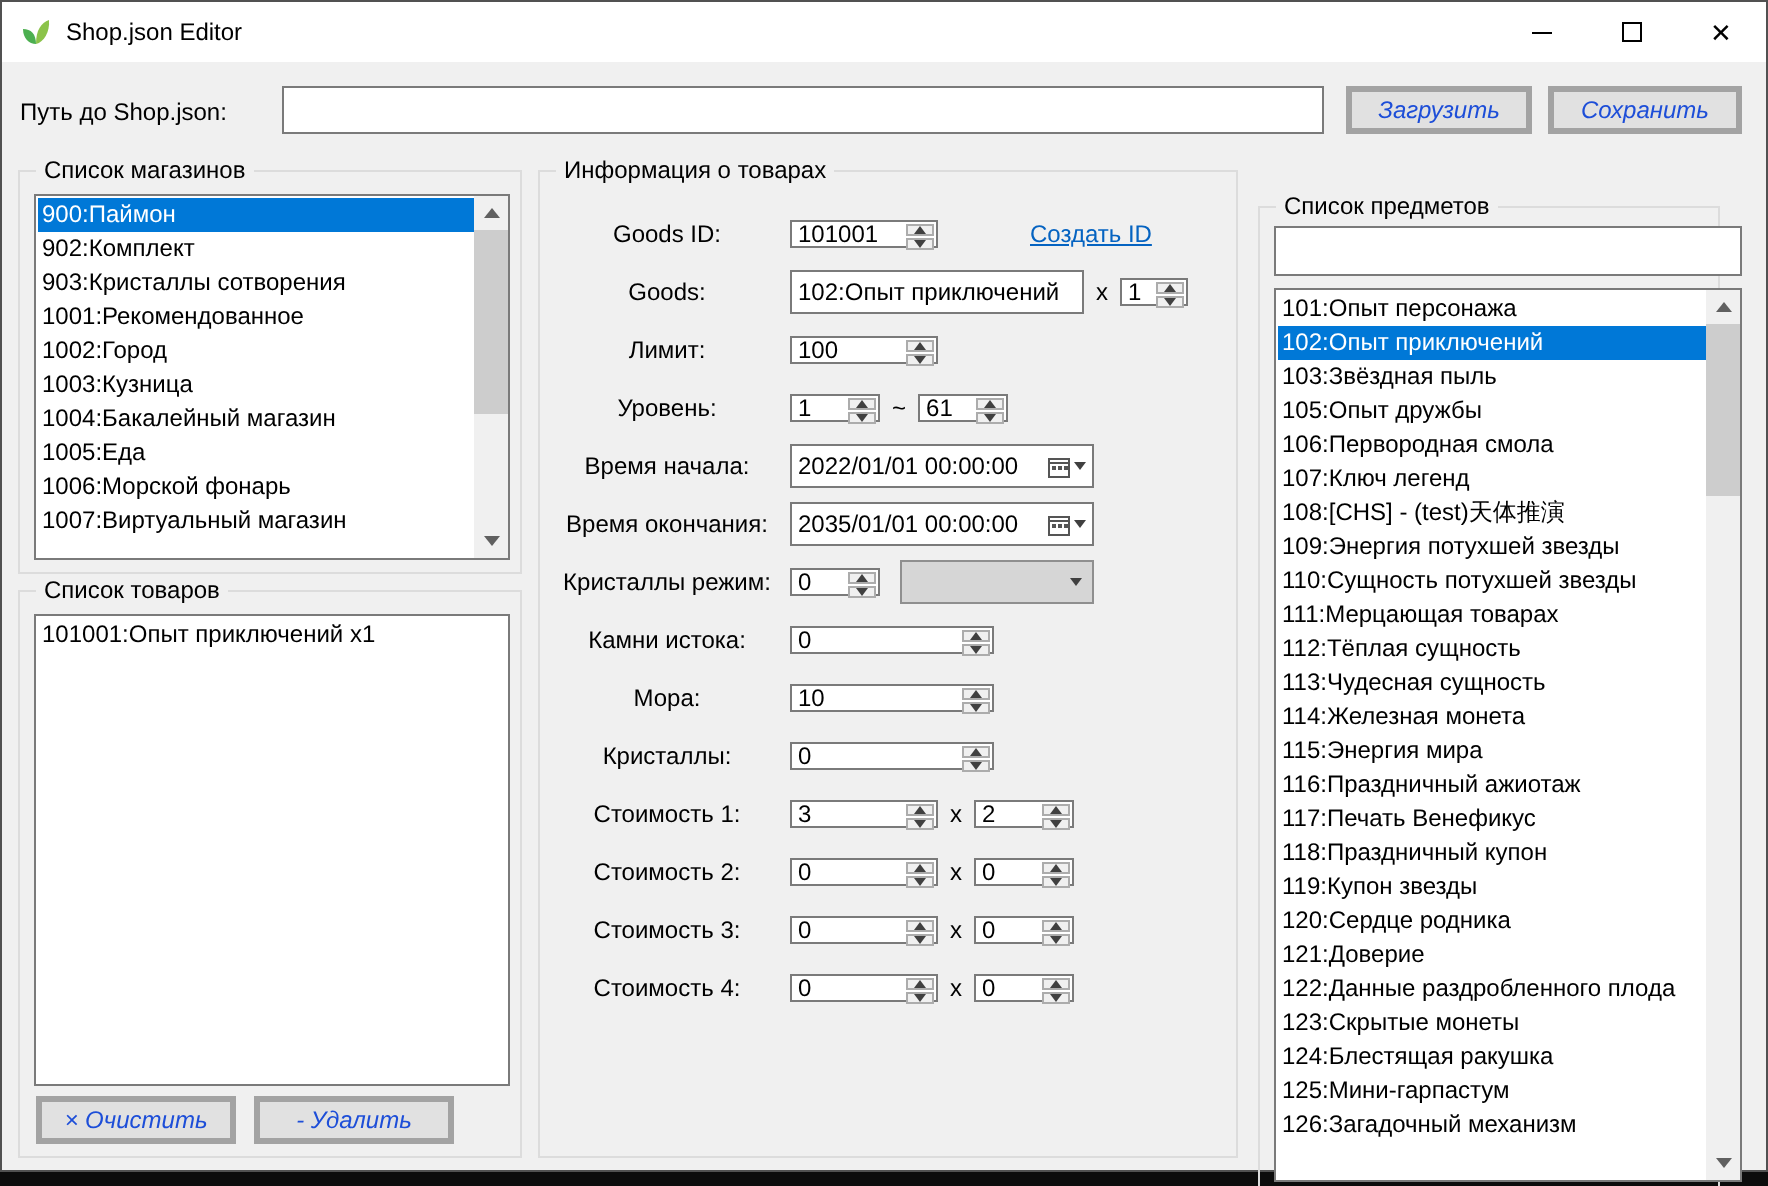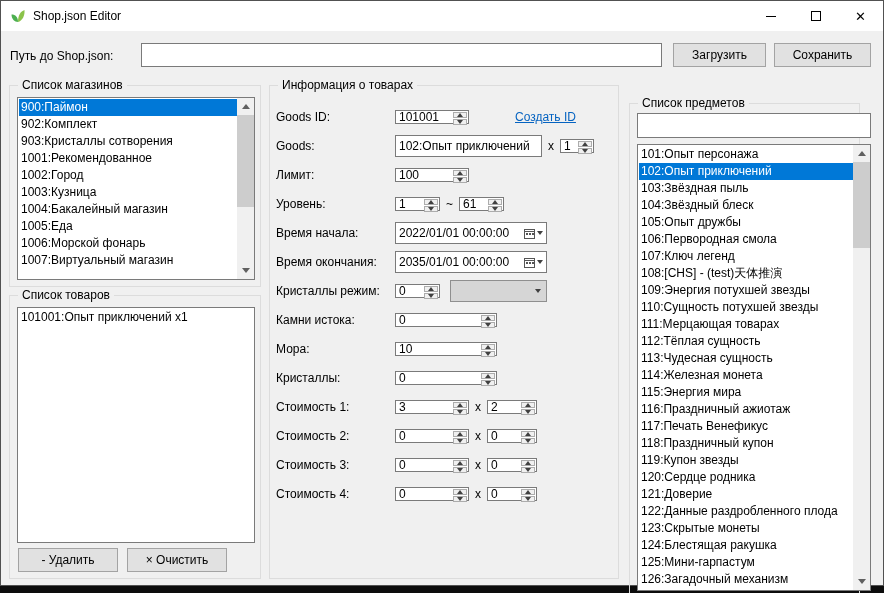--- a/index.html
+++ b/index.html
@@ -14,21 +14,21 @@
   .title-text { font-size:12px; }
   .win-controls { position:absolute; right:0; top:0; height:100%; display:flex; }
   .win-btn { width:45px; height:100%; display:flex; align-items:center; justify-content:center; cursor:default; }
   .min-glyph { width:10px; height:1px; background:#000; display:block; }
   .max-glyph { width:10px; height:10px; border:1px solid #000; display:block; }
   .close-glyph { font-size:13px; line-height:1; }
 
   
   .path-label { position:absolute; left:9px; top:48px; }
   .path-input { position:absolute; left:140px; top:42px; width:521px; height:24px; border:1px solid #7a7a7a; background:#fff; font:inherit; padding:0 4px; outline:none; }
-  .btn { background:#e1e1e1; border:1px solid #a3a3a3; font-family:"Liberation Sans", sans-serif; font-size:12px; color:#000000; cursor:default; }
+  .btn { background:#e1e1e1; border:3px solid #a3a3a3; font-family:"Liberation Sans", sans-serif; font-size:12px; color:#1d4ed8; cursor:default;font-style:italic; }
   .load-btn { position:absolute; left:672px; top:42px; width:93px; height:24px; }
   .save-btn { position:absolute; left:773px; top:42px; width:97px; height:24px; }
 
   
   .group { position:absolute; border:1px solid #dcdcdc; }
   .group-title { position:absolute; top:-8px; left:8px; background:#f0f0f0; padding:0 4px; white-space:nowrap; }
   .group-shops { left:8px; top:84px; width:252px; height:202px; }
   .group-goods { left:8px; top:294px; width:252px; height:284px; }
   .group-info  { left:268px; top:84px; width:350px; height:494px; }
   .group-items { left:628px; top:84px; width:231px; height:494px;margin-top:18px; }
@@ -52,21 +52,21 @@
   .tri-up-s   { border-left:4px solid transparent; border-right:4px solid transparent; border-bottom:5px solid #606060; }
   .tri-down-s { border-left:4px solid transparent; border-right:4px solid transparent; border-top:5px solid #606060; }
 
   
   .goods-btns { position:absolute; left:8px; bottom:6px; display:flex; gap:9px; }
   .goods-btns .btn { width:100px; height:24px; }
 
   
   .form-body { position:absolute; left:0; top:0; width:100%; height:100%; padding:20px 0 0 6px; }
   .form-row { display:flex; align-items:center; height:22px; margin-bottom:7px; }
-  .flabel { width:119px; flex:none; text-align:left; padding-right:4px; white-space:nowrap; }
+  .flabel { width:119px; flex:none; text-align:center; padding-right:4px; white-space:nowrap; }
   .sep { margin:0 6px; }
 
   .spinner { display:flex; align-items:stretch; height:14px; border:1px solid #7a7a7a; background:#fff; }
   .spinner input { flex:1; min-width:0; border:0; outline:0; background:transparent; font:inherit; padding:0 3px; }
   .spin-btns { width:16px; flex:none; display:flex; flex-direction:column; padding:1px; gap:1px; }
   .spin-btn { flex:1; background:#f0f0f0; border:1px solid #acacac; display:flex; align-items:center; justify-content:center; }
   .tri-up   { border-left:3px solid transparent; border-right:3px solid transparent; border-bottom:4px solid #404040; }
   .tri-down { border-left:3px solid transparent; border-right:3px solid transparent; border-top:4px solid #404040; }
 
   .w74 { width:74px; } .w45 { width:45px; } .w102 { width:102px; } .w34 { width:34px; } .w50 { width:50px; }
@@ -145,22 +145,22 @@
   </div>
 
   <div class="group group-goods">
     <span class="group-title">Список товаров</span>
     <div class="listbox goods-listbox">
       <div class="list-items">
           <div class="list-item">101001:Опыт приключений x1</div>
         </div>
     </div>
     <div class="goods-btns">
+      <button class="btn">× Очистить</button>
       <button class="btn">- Удалить</button>
-      <button class="btn">× Очистить</button>
     </div>
   </div>
 
   <div class="group group-info">
     <span class="group-title">Информация о товарах</span>
     <div class="form-body">
 
       <div class="form-row">
         <span class="flabel">Goods ID:</span>
         <div class="spinner w74">
@@ -448,21 +448,20 @@
   </div>
 
   <div class="group group-items">
     <span class="group-title">Список предметов</span>
     <input class="items-search" value="" style="">
     <div class="listbox items-listbox">
       <div class="list-items">
           <div class="list-item">101:Опыт персонажа</div>
           <div class="list-item selected">102:Опыт приключений</div>
           <div class="list-item">103:Звёздная пыль</div>
-          <div class="list-item">104:Звёздный блеск</div>
           <div class="list-item">105:Опыт дружбы</div>
           <div class="list-item">106:Первородная смола</div>
           <div class="list-item">107:Ключ легенд</div>
           <div class="list-item">108:[CHS] - (test)天体推演</div>
           <div class="list-item">109:Энергия потухшей звезды</div>
           <div class="list-item">110:Сущность потухшей звезды</div>
           <div class="list-item">111:Мерцающая товарах</div>
           <div class="list-item">112:Тёплая сущность</div>
           <div class="list-item">113:Чудесная сущность</div>
           <div class="list-item">114:Железная монета</div>

